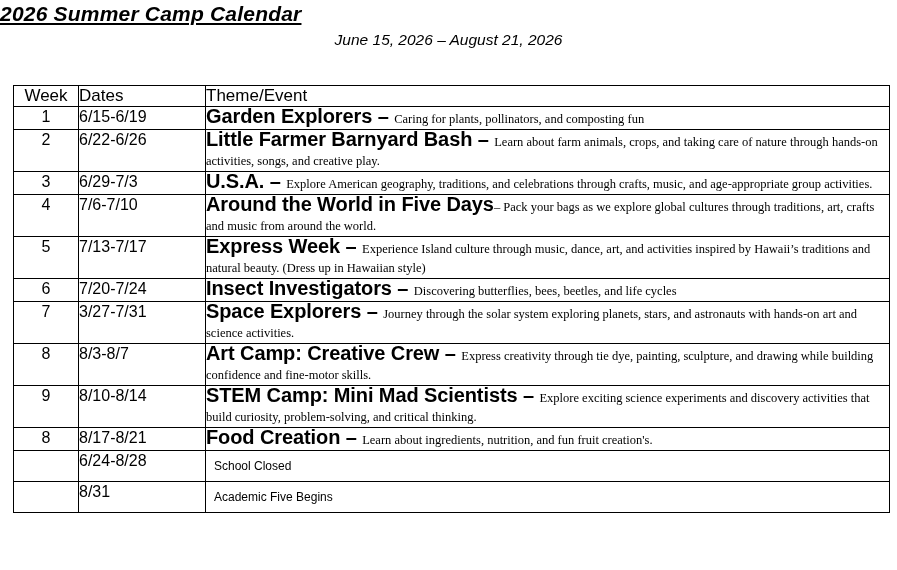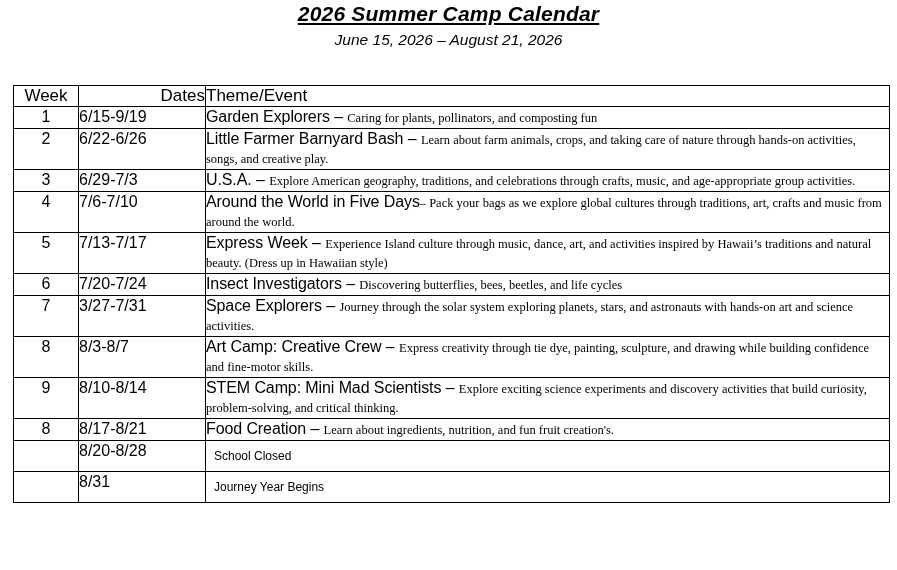--- a/index.html
+++ b/index.html
@@ -17,21 +17,20 @@
 
   .page {
     position: relative;
     width: 897px;
     height: 570px;
     box-sizing: border-box;
   }
 
   
   .doc-title {
-    text-align: center;
     font-size: 21px;
     font-weight: bold;
     font-style: italic;
     text-decoration: underline;
     letter-spacing: 0.2px;
     line-height: 24px;
     margin: 2px 0 0 0;
     padding: 0;
   }
   .doc-subtitle {
@@ -72,21 +71,21 @@
 
   
   .hdr-week, .hdr-dates, .hdr-theme {
     font-size: 17px;
     font-weight: normal;
     line-height: 20px;
     padding: 3px 0 4px 0;
     white-space: nowrap;
   }
   .hdr-week  { }
-  .hdr-dates { text-align: right; padding-left: 7px; margin-left: 16px; }
+  .hdr-dates { text-align: left; padding-left: 7px; margin-left: 16px; }
   .hdr-theme { text-align: left; padding-left: 8px; margin-top: 44px; }
 
   
   .c-week {
     text-align: center;
     font-size: 16px;
     line-height: 19px;
     padding: 4px 0 5px 0;
     white-space: nowrap;
   }
@@ -98,22 +97,22 @@
     white-space: nowrap;
   }
   .c-theme {
     text-align: left;
     padding: 3px 4px 4px 8px;
     font-size: 12.5px;
     line-height: 19px;
   }
 
   .theme-name {
-    font-size: 16px;
-    font-weight: normal;
+    font-size: 20px;
+    font-weight: bold;
     letter-spacing: -0.1px;
   }
   .theme-desc {
     font-size: 12.5px;
     font-weight: normal;
     font-family: Liberation Serif, serif;
   }
   
   .c-theme.plain {
     font-size: 16px;
@@ -145,21 +144,21 @@
       <thead>
         <tr>
           <th class="hdr-week">Week</th>
           <th class="hdr-dates">Dates</th>
           <th class="hdr-theme">Theme/Event</th>
         </tr>
       </thead>
       <tbody id="calendar-body">
           <tr>
             <td class="c-week">1</td>
-            <td class="c-dates">6/15-9/19</td>
+            <td class="c-dates">6/15-6/19</td>
             <td class="c-theme"><span class="theme-name">Garden Explorers – </span><span class="theme-desc">Caring for plants, pollinators, and composting fun</span></td>
           </tr>
           <tr>
             <td class="c-week">2</td>
             <td class="c-dates">6/22-6/26</td>
             <td class="c-theme"><span class="theme-name">Little Farmer Barnyard Bash – </span><span class="theme-desc">Learn about farm animals, crops, and taking care of nature through hands-on activities, songs, and creative play.</span></td>
           </tr>
           <tr>
             <td class="c-week">3</td>
             <td class="c-dates">6/29-7/3</td>
@@ -195,25 +194,25 @@
             <td class="c-dates">8/10-8/14</td>
             <td class="c-theme"><span class="theme-name">STEM Camp: Mini Mad Scientists – </span><span class="theme-desc">Explore exciting science experiments and discovery activities that build curiosity, problem-solving, and critical thinking.</span></td>
           </tr>
           <tr>
             <td class="c-week">8</td>
             <td class="c-dates">8/17-8/21</td>
             <td class="c-theme"><span class="theme-name">Food Creation – </span><span class="theme-desc">Learn about ingredients, nutrition, and fun fruit creation's.</span></td>
           </tr>
           <tr>
             <td class="c-week"></td>
-            <td class="c-dates">8/20-8/28</td>
+            <td class="c-dates">6/24-8/28</td>
             <td class="c-theme plain"><span class="theme-plain">School Closed</span></td>
           </tr>
           <tr>
             <td class="c-week"></td>
             <td class="c-dates">8/31</td>
-            <td class="c-theme plain"><span class="theme-plain">Journey Year Begins</span></td>
+            <td class="c-theme plain"><span class="theme-plain">Academic Five Begins</span></td>
           </tr>
         </tbody>
     </table>
   </div>
 
 </div>
 
 </body></html>

